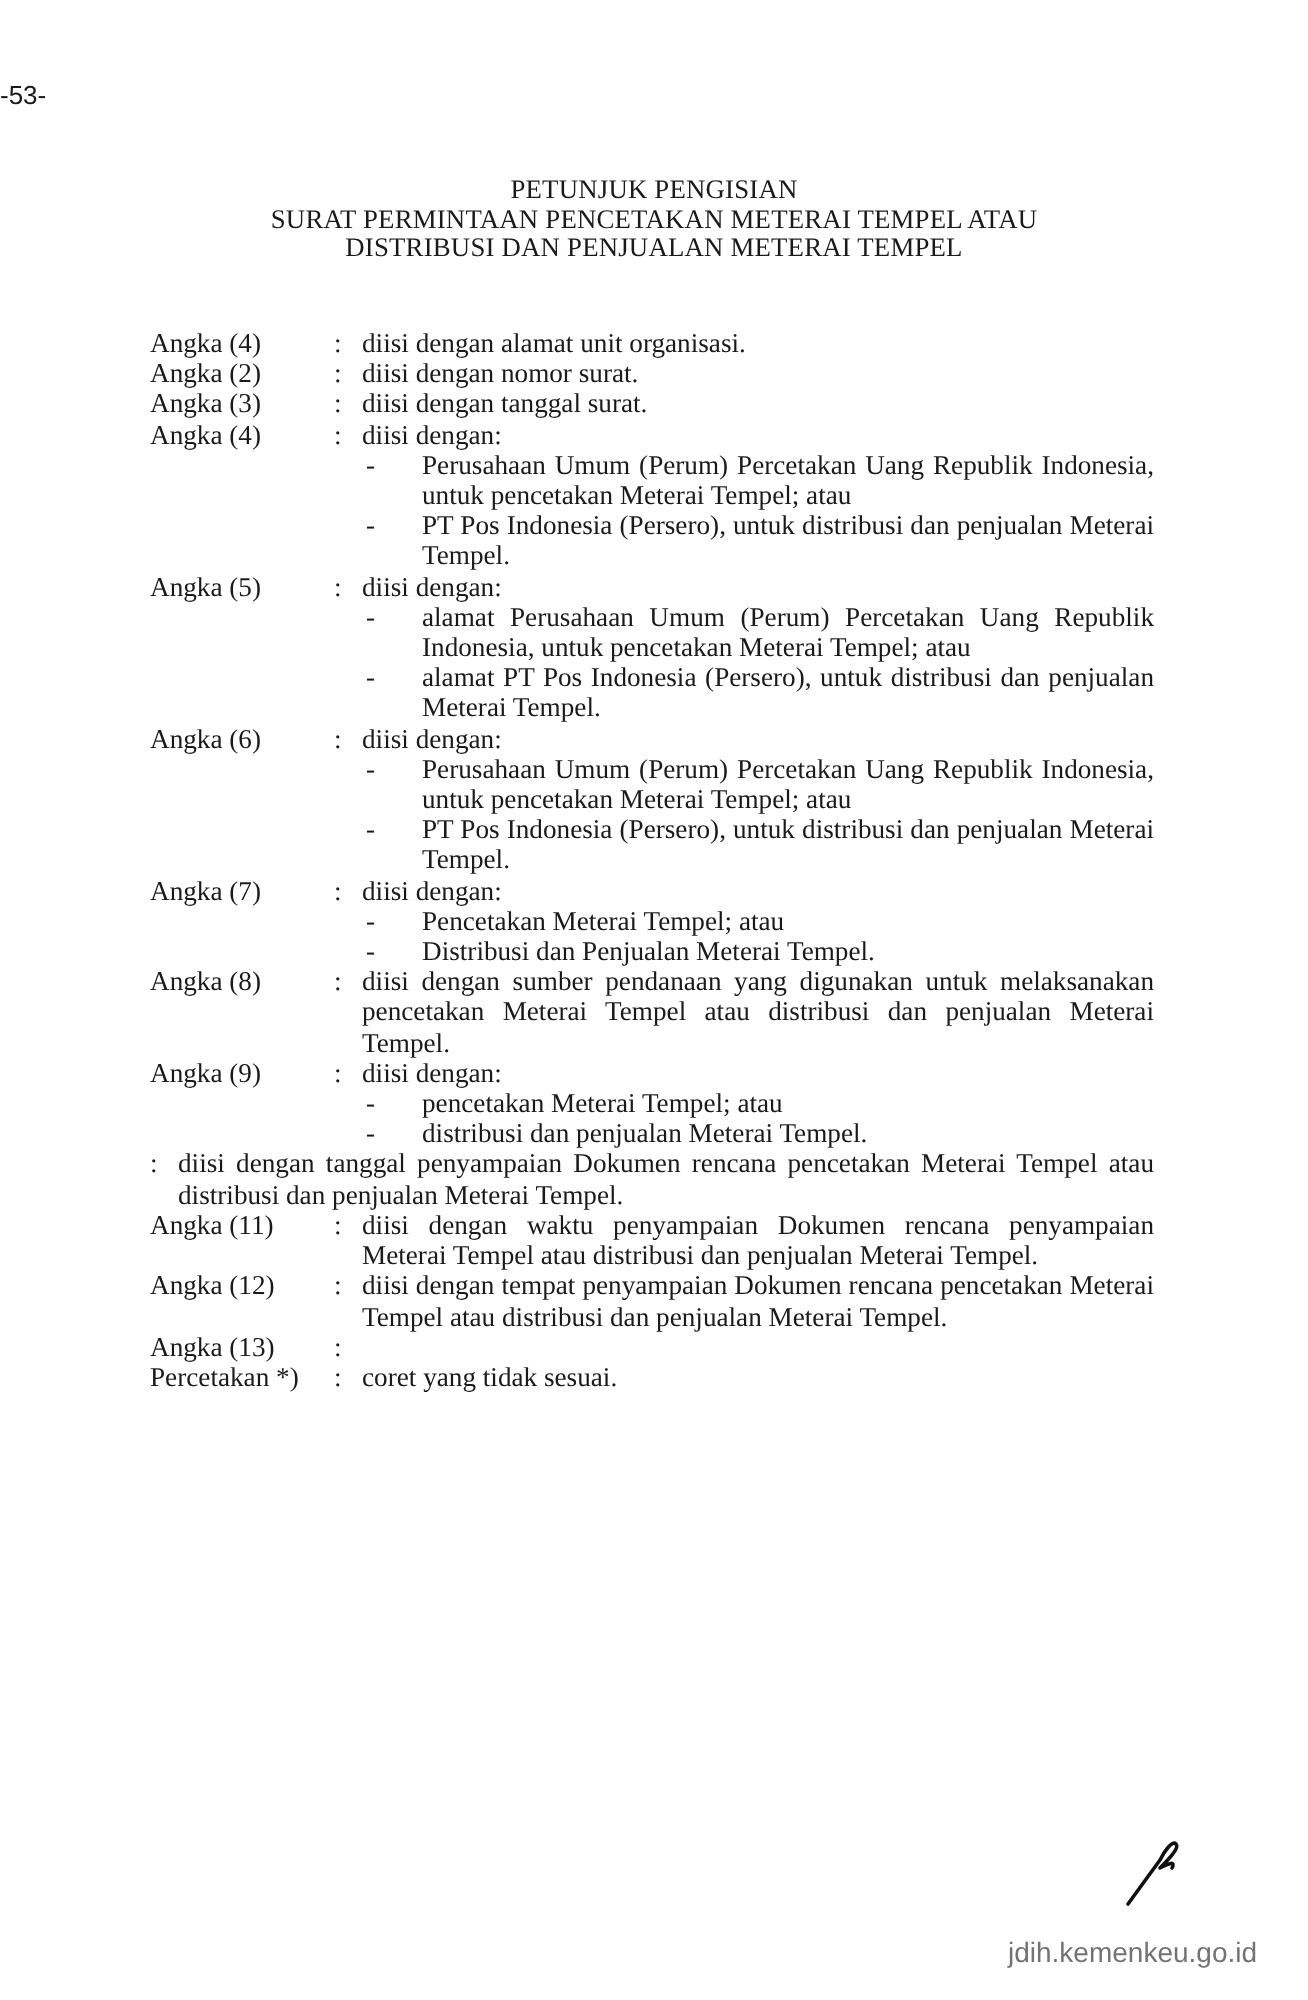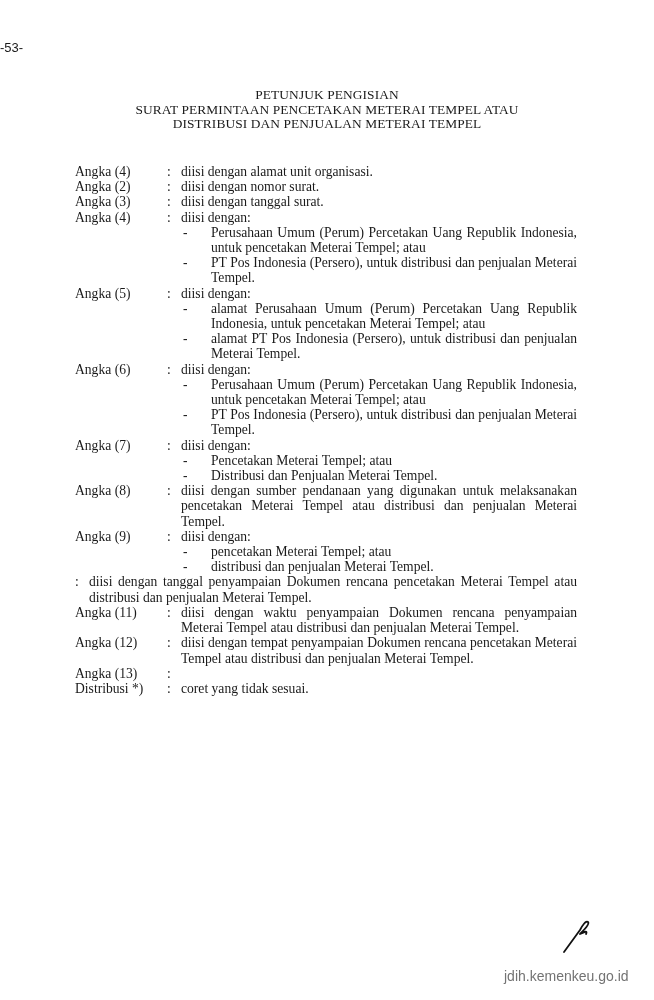--- a/index.html
+++ b/index.html
@@ -144,21 +144,21 @@
   <div class="row">
     <div class="lbl">Angka (12)</div>
     <div class="colon">:</div>
     <div class="content just">diisi dengan tempat penyampaian Dokumen rencana pencetakan Meterai Tempel atau distribusi dan penjualan Meterai Tempel.</div>
   </div>
   <div class="row">
     <div class="lbl">Angka (13)</div>
     <div class="colon">:</div>
   </div>
   <div class="row">
-    <div class="lbl">Distribusi *)</div>
+    <div class="lbl">Percetakan *)</div>
     <div class="colon">:</div>
     <div class="content just">coret yang tidak sesuai.</div>
   </div>
 </div>
 
 <svg class="signature" width="30" height="36" viewBox="0 0 30 36">
   <path d="M2 34 L18 12 C20 8 24 2 26 4 C28 6 22 12 18 16 C22 14 26 12 24 16" fill="none" stroke="#111" stroke-width="1.8" stroke-linecap="round" stroke-linejoin="round"></path>
 </svg>
 
 <a class="footer-link">jdih.kemenkeu.go.id</a>

